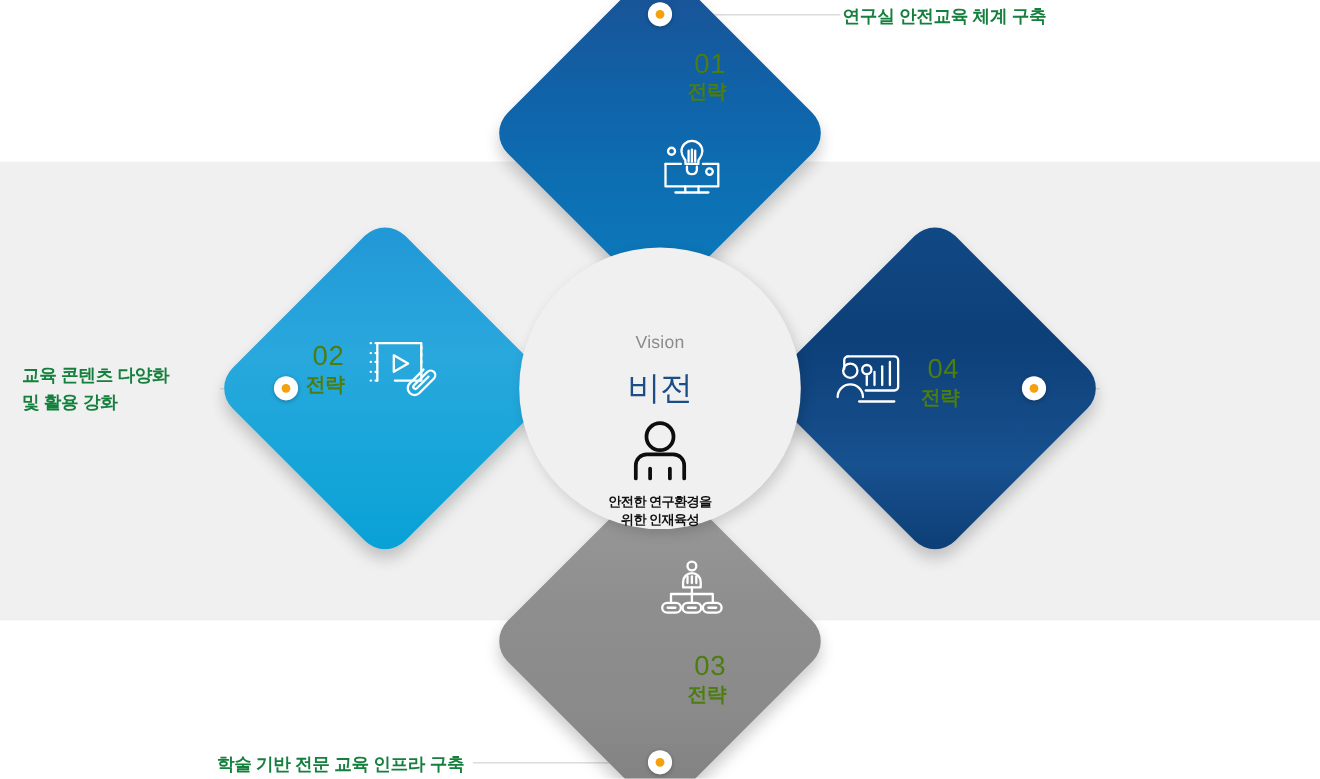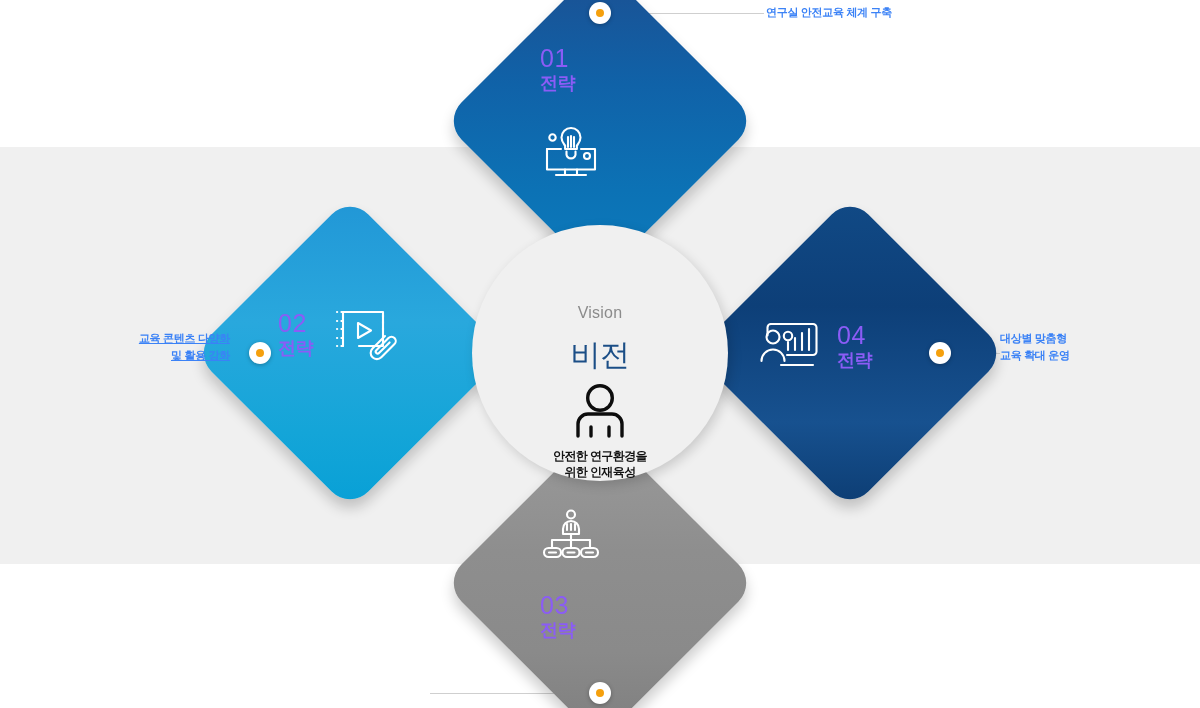--- a/index.html
+++ b/index.html
@@ -58,51 +58,51 @@
     background: #f5a00d;
   }
   .dot.d-top   { left: 589px; top: 2px; }
   .dot.d-right { left: 929px; top: 342px; }
   .dot.d-left  { left: 249px; top: 342px; }
   .dot.d-bot   { left: 589px; top: 682px; }
 
   
   .olabel {
     position: absolute;
-    color: #3b82f6;
-    font-size: 11px;
+    color: #15803d;
+    font-size: 16px;
     font-weight: bold;
     line-height: 1.55;
     white-space: pre-line;
     letter-spacing: -0.3px;
   }
   .olabel.l-top   { left: 766px; top: 4px;  text-align: left; }
   .olabel.l-right { left: 1000px; top: 330px; text-align: left; }
-  .olabel.l-left  { left: 20px;  top: 330px; width: 210px; text-align: right; text-decoration: underline; }
+  .olabel.l-left  { left: 20px;  top: 330px; width: 210px; text-align: left; }
   .olabel.l-bot   { left: 40px;  top: 684px; width: 382px; text-align: right; }
 
   
   .diamond {
     position: absolute;
     width: 222px;
     height: 222px;
     border-radius: 26px;
     transform: rotate(45deg);
     box-shadow: 6px 6px 14px rgba(0,0,0,0.20);
   }
   .d01 { left: 489px; top: 10px;  background: linear-gradient(135deg, #1c4f91 0%, #1062a8 38%, #0c72b5 72%, #0c7cbd 100%); }
   .d02 { left: 239px; top: 242px; background: linear-gradient(135deg, #2196d6 0%, #29a8dd 40%, #14a5d8 75%, #07a0d6 100%); }
   .d03 { left: 739px; top: 242px; background: linear-gradient(135deg, #114a86 0%, #0d3f78 35%, #17518f 72%, #0c3c72 100%); }
   .d04 { left: 489px; top: 472px; background: linear-gradient(135deg, #9b9b9b 0%, #8e8e8e 40%, #8a8a8a 72%, #7e7e7e 100%); }
 
   
   .dcontent {
     position: absolute;
-    color: #8b5cf6;
-    text-align: left;
+    color: #4d7c0f;
+    text-align: right;
     z-index: 3;
   }
   .dnum {
     font-size: 25px;
     font-weight: normal;
     line-height: 1.08;
     letter-spacing: 0.5px;
   }
   .dtitle {
     font-size: 18px;
@@ -280,16 +280,15 @@
   </div>
 
   <div class="dot d-top"></div>
   <div class="dot d-right"></div>
   <div class="dot d-left"></div>
   <div class="dot d-bot"></div>
 
   <div class="olabel l-top">연구실 안전교육 체계 구축</div>
   <div class="olabel l-left">교육 콘텐츠 다양화
 및 활용 강화</div>
-  <div class="olabel l-right">대상별 맞춤형
-교육 확대 운영</div>
+  <div class="olabel l-bot">학술 기반 전문 교육 인프라 구축</div>
 
 </div>
 
 </body></html>

